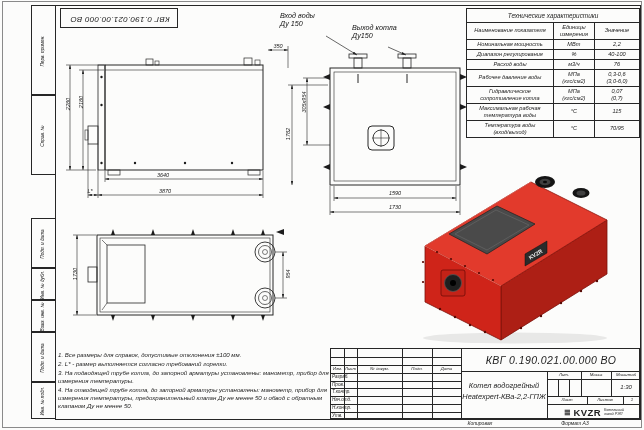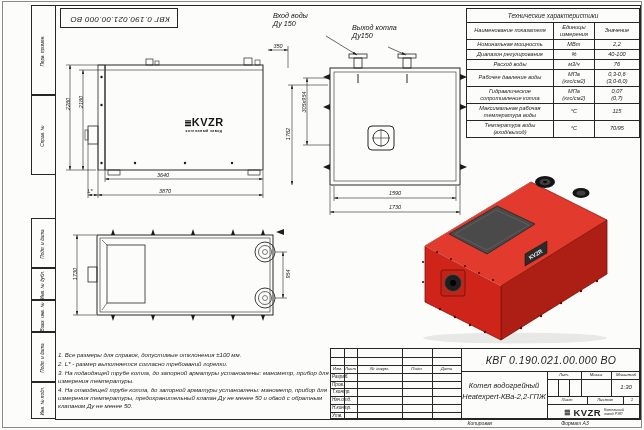--- a/index.html
+++ b/index.html
@@ -190,24 +190,20 @@
       <line x1="30" y1="157" x2="40" y2="157" marker-start="url(#ar1)" marker-end="url(#ar1)"></line>
     </g>
   </svg>
 
   <div class="dim vdim" style="left:51px;top:101px;width:34px;">2280</div>
   <div class="dim vdim" style="left:64px;top:99px;width:34px;">2180</div>
   <div class="dim" style="left:143px;top:172px;width:40px;">3640</div>
   <div class="dim" style="left:145px;top:188px;width:40px;">3870</div>
   <div class="dim" style="left:80px;top:188px;width:20px;">L*</div>
 
-  <div class="abs logo-side">
-    <span class="logo-coil">≣</span><span class="logo-kvzr">KVZR</span>
-    <div class="logo-sub">котельный завод</div>
-  </div>
 
   <svg style="left:268px;top:8px;" width="200" height="206" viewBox="0 0 200 206">
     <defs>
       <marker id="ar2" markerWidth="7" markerHeight="4" refX="6.5" refY="2" orient="auto-start-reverse">
         <path d="M0,0 L6.5,2 L0,4 z" fill="#262626"></path>
         </marker>
     </defs>
     <g>
       <rect class="s" x="62" y="60" width="130" height="117" stroke-width="1"></rect>
       <rect class="s" x="66" y="64" width="122" height="109" stroke-width=".6"></rect>
@@ -248,21 +244,21 @@
       <line x1="39" y1="70" x2="39" y2="137" marker-start="url(#ar2)" marker-end="url(#ar2)"></line>
       <line x1="66" y1="178" x2="66" y2="193"></line>
         <line x1="188" y1="178" x2="188" y2="193"></line>
       <line x1="66" y1="190" x2="188" y2="190" marker-start="url(#ar2)" marker-end="url(#ar2)"></line>
       <line x1="62" y1="178" x2="62" y2="207"></line>
         <line x1="192" y1="178" x2="192" y2="207"></line>
       <line x1="62" y1="204" x2="192" y2="204" marker-start="url(#ar2)" marker-end="url(#ar2)"></line>
     </g>
   </svg>
 
-  <div class="lbl pre" style="left:273px;top:12px;width:60px;">Вход воды
+  <div class="lbl pre" style="left:280px;top:12px;width:60px;">Вход воды
 Ду 150</div>
   <div class="lbl pre" style="left:352px;top:24px;width:62px;">Выход котла
 Ду150</div>
   <div class="dim" style="left:264px;top:43px;width:28px;">350</div>
   <div class="dim vdim" style="left:271px;top:131px;width:34px;">1782</div>
   <div class="dim vdim" style="left:286px;top:99px;width:36px;">305х954</div>
   <div class="dim" style="left:375px;top:190px;width:40px;">1590</div>
   <div class="dim" style="left:375px;top:204px;width:40px;">1730</div>
 
   <svg style="left:58px;top:222px;" width="240" height="126" viewBox="0 0 240 126">

